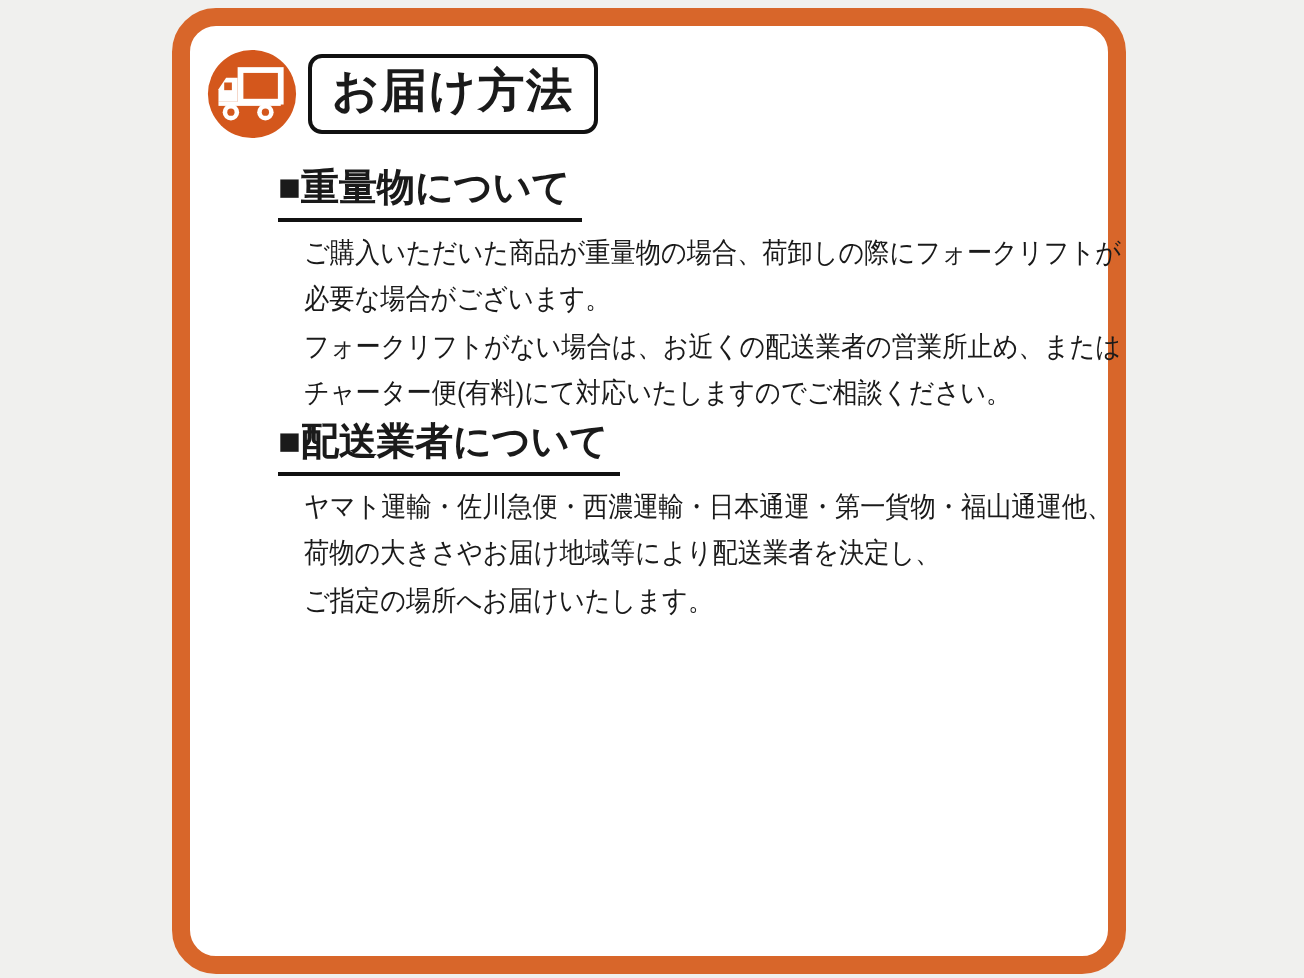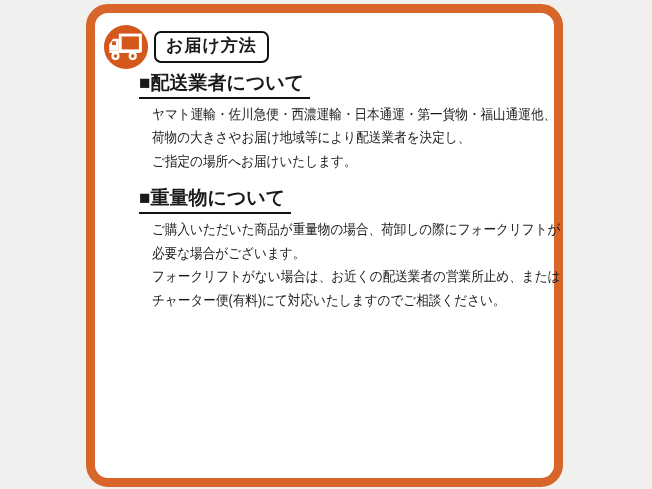--- a/index.html
+++ b/index.html
@@ -35,21 +35,21 @@
   }
   .truck-badge {
     width: 46px;
     height: 46px;
     flex: 0 0 46px;
   }
   .title-box {
     border: 2px solid #111111;
     border-radius: 7px;
     padding: 3px 10px 5px 10px;
-    font-size: 17px;
+    font-size: 23px;
     font-weight: bold;
     letter-spacing: 1px;
     line-height: 1.2;
     white-space: nowrap;
   }
   .section { margin: 14px 0 0 44px; }
   .section.first { margin-top: 2px; }
   .section-heading {
     font-size: 19px;
     font-weight: bold;
@@ -82,33 +82,33 @@
       <rect x="9.5" y="18" width="4" height="4" fill="#D4571C"></rect>
       <rect x="6.5" y="28" width="32.5" height="2.2" fill="#FFFFFF"></rect>
       <circle cx="13" cy="33.5" r="4.3" fill="#FFFFFF"></circle>
       <circle cx="13" cy="33.5" r="1.9" fill="#D4571C"></circle>
       <circle cx="31" cy="33.5" r="4.3" fill="#FFFFFF"></circle>
       <circle cx="31" cy="33.5" r="1.9" fill="#D4571C"></circle>
     </svg>
     <div class="title-box">お届け方法</div>
   </div>
 
-  <div class="section first">
-    <div class="section-heading">■配送業者について</div>
-    <div class="section-body">
-      <div class="body-line">ヤマト運輸・佐川急便・西濃運輸・日本通運・第一貨物・福山通運他、</div>
-      <div class="body-line">荷物の大きさやお届け地域等により配送業者を決定し、</div>
-      <div class="body-line">ご指定の場所へお届けいたします。</div>
-    </div>
-  </div>
-
   <div class="section">
     <div class="section-heading">■重量物について</div>
     <div class="section-body">
       <div class="body-line">ご購入いただいた商品が重量物の場合、荷卸しの際にフォークリフトが</div>
       <div class="body-line">必要な場合がございます。</div>
       <div class="body-line">フォークリフトがない場合は、お近くの配送業者の営業所止め、または</div>
       <div class="body-line">チャーター便(有料)にて対応いたしますのでご相談ください。</div>
     </div>
   </div>
 
+  <div class="section first">
+    <div class="section-heading">■配送業者について</div>
+    <div class="section-body">
+      <div class="body-line">ヤマト運輸・佐川急便・西濃運輸・日本通運・第一貨物・福山通運他、</div>
+      <div class="body-line">荷物の大きさやお届け地域等により配送業者を決定し、</div>
+      <div class="body-line">ご指定の場所へお届けいたします。</div>
+    </div>
+  </div>
+
 
 </div>
 
 </body></html>

